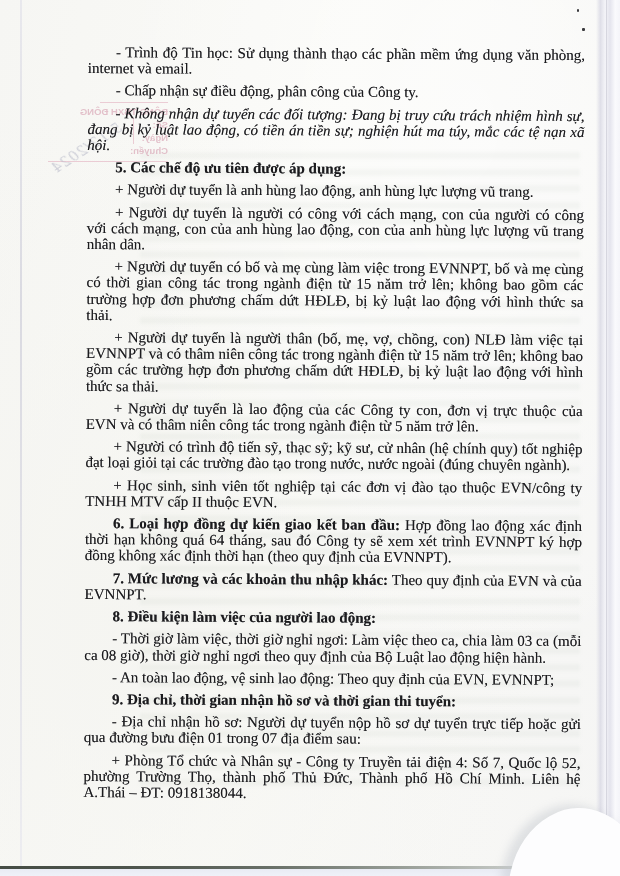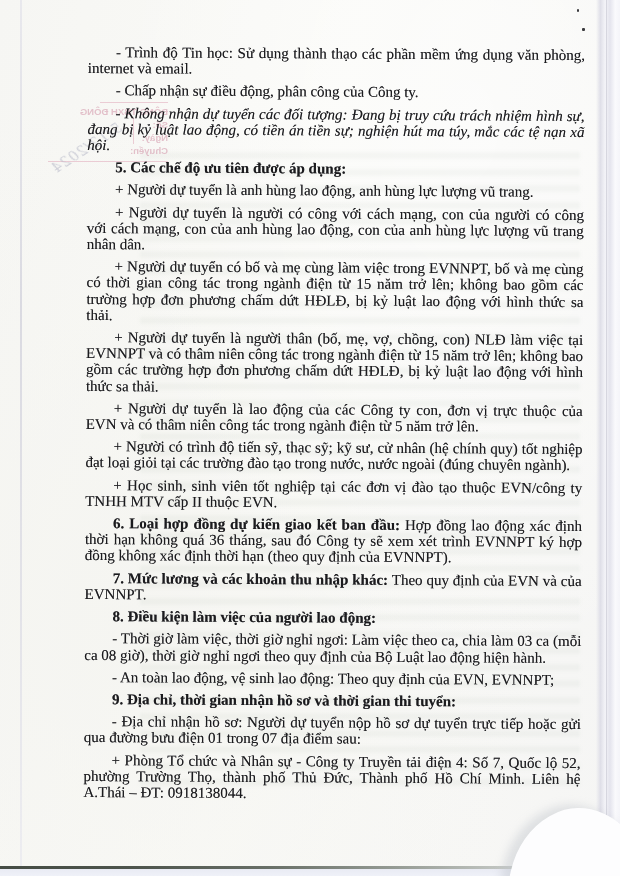--- a/index.html
+++ b/index.html
@@ -120,21 +120,21 @@
       <p>- Chấp nhận sự điều động, phân công của Công ty.</p>
       <p class="italic">- Không nhận dự tuyển các đối tượng: Đang bị truy cứu trách nhiệm hình sự, đang bị kỷ luật lao động, có tiền án tiền sự; nghiện hút ma túy, mắc các tệ nạn xã hội.</p>
       <p class="heading">5. Các chế độ ưu tiên được áp dụng:</p>
       <p>+ Người dự tuyển là anh hùng lao động, anh hùng lực lượng vũ trang.</p>
       <p>+ Người dự tuyển là người có công với cách mạng, con của người có công với cách mạng, con của anh hùng lao động, con của anh hùng lực lượng vũ trang nhân dân.</p>
       <p>+ Người dự tuyển có bố và mẹ cùng làm việc trong EVNNPT, bố và mẹ cùng có thời gian công tác trong ngành điện từ 15 năm trở lên; không bao gồm các trường hợp đơn phương chấm dứt HĐLĐ, bị kỷ luật lao động với hình thức sa thải.</p>
       <p>+ Người dự tuyển là người thân (bố, mẹ, vợ, chồng, con) NLĐ làm việc tại EVNNPT và có thâm niên công tác trong ngành điện từ 15 năm trở lên; không bao gồm các trường hợp đơn phương chấm dứt HĐLĐ, bị kỷ luật lao động với hình thức sa thải.</p>
       <p>+ Người dự tuyển là lao động của các Công ty con, đơn vị trực thuộc của EVN và có thâm niên công tác trong ngành điện từ 5 năm trở lên.</p>
       <p>+ Người có trình độ tiến sỹ, thạc sỹ; kỹ sư, cử nhân (hệ chính quy) tốt nghiệp đạt loại giỏi tại các trường đào tạo trong nước, nước ngoài (đúng chuyên ngành).</p>
       <p>+ Học sinh, sinh viên tốt nghiệp tại các đơn vị đào tạo thuộc EVN/công ty TNHH MTV cấp II thuộc EVN.</p>
-      <p><b>6. Loại hợp đồng dự kiến giao kết ban đầu:</b><span> Hợp đồng lao động xác định thời hạn không quá 36 tháng, sau đó Công ty sẽ xem xét trình EVNNPT ký hợp đồng không xác định thời hạn (theo quy định của EVNNPT).</span></p>
+      <p><b>6. Loại hợp đồng dự kiến giao kết ban đầu:</b><span> Hợp đồng lao động xác định thời hạn không quá 64 tháng, sau đó Công ty sẽ xem xét trình EVNNPT ký hợp đồng không xác định thời hạn (theo quy định của EVNNPT).</span></p>
       <p><b>7. Mức lương và các khoản thu nhập khác:</b><span> Theo quy định của EVN và của EVNNPT.</span></p>
       <p class="heading">8. Điều kiện làm việc của người lao động:</p>
       <p>- Thời giờ làm việc, thời giờ nghỉ ngơi: Làm việc theo ca, chia làm 03 ca (mỗi ca 08 giờ), thời giờ nghỉ ngơi theo quy định của Bộ Luật lao động hiện hành.</p>
       <p>- An toàn lao động, vệ sinh lao động: Theo quy định của EVN, EVNNPT;</p>
       <p class="heading">9. Địa chỉ, thời gian nhận hồ sơ và thời gian thi tuyển:</p>
       <p>- Địa chỉ nhận hồ sơ: Người dự tuyển nộp hồ sơ dự tuyển trực tiếp hoặc gửi qua đường bưu điện 01 trong 07 địa điểm sau:</p>
       <p>+ Phòng Tổ chức và Nhân sự - Công ty Truyền tải điện 4: Số 7, Quốc lộ 52, phường Trường Thọ, thành phố Thủ Đức, Thành phố Hồ Chí Minh. Liên hệ A.Thái – ĐT: 0918138044.</p>
     </div>
 
   <div class="left-edge-line"></div>

